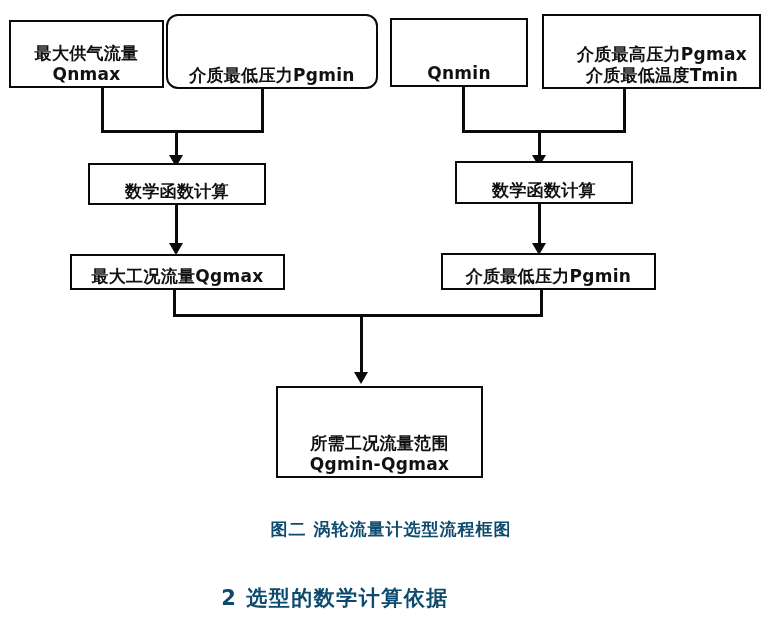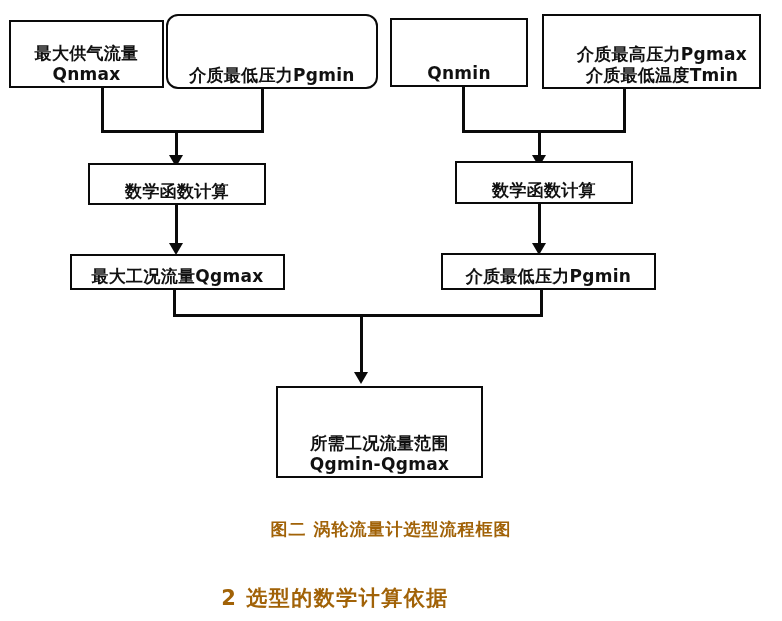--- a/index.html
+++ b/index.html
@@ -54,21 +54,21 @@
     position: absolute;
     width: 0;
     height: 0;
     border-left: 7px solid transparent;
     border-right: 7px solid transparent;
     border-top: 12px solid #0a0a0a;
   }
 
   .caption {
     position: absolute;
-    color: #a16207;
+    color: #0c4a6e;
     font-family: "DejaVu Sans", sans-serif;
     font-weight: 700;
     white-space: nowrap;
   }
   #fig-caption {
     left: 0;
     width: 782px;
     top: 518px;
     text-align: center;
     font-size: 17px;

